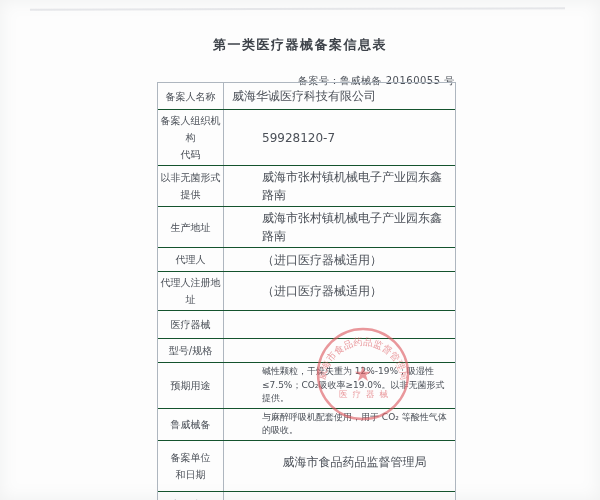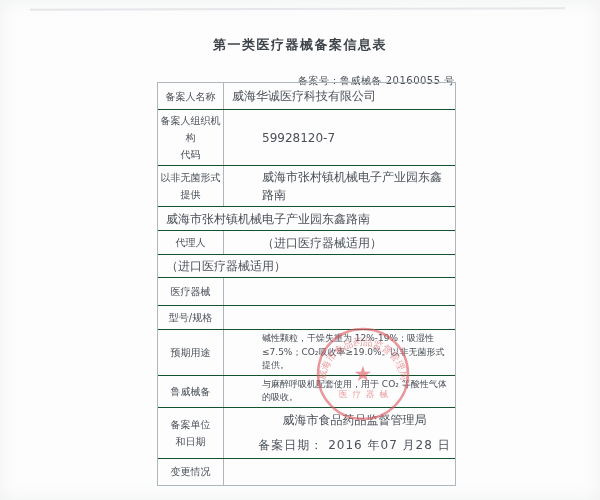--- a/index.html
+++ b/index.html
@@ -88,35 +88,41 @@
     <div class="trow h22">
       <div class="cell lab">
           <span>以非无菌形式提供</span>
         </div>
       <div class="cell val">
           <span>威海市张村镇机械电子产业园东鑫路南</span>
         </div>
     </div>
 
     <div class="trow h23">
+      <div class="cell lab">
+          <span>生产地址</span>
+        </div>
       <div class="cell val">
           <span>威海市张村镇机械电子产业园东鑫路南</span>
         </div>
     </div>
 
     <div class="trow h23">
       <div class="cell lab">
           <span>代理人</span>
         </div>
       <div class="cell val">
           <span>（进口医疗器械适用）</span>
         </div>
     </div>
 
     <div class="trow h22">
+      <div class="cell lab">
+          <span>代理人注册地址</span>
+        </div>
       <div class="cell val">
           <span>（进口医疗器械适用）</span>
         </div>
     </div>
 
     <div class="trow h27">
       <div class="cell lab">
           <span>医疗器械</span>
         </div>
     </div>
@@ -146,21 +152,20 @@
     </div>
 
 
     <div class="trow h50">
       <div class="cell lab">
           <span>备案单位</span>
           <span>和日期</span>
         </div>
       <div class="cell val center">
         <span class="line1">威海市食品药品监督管理局</span>
-        <span class="line2">备案日期： 2016 年07 月28 日</span>
       </div>
     </div>
 
     <div class="trow h26">
       <div class="cell lab">
           <span>变更情况</span>
         </div>
       <div class="cell val"></div>
     </div>
 

